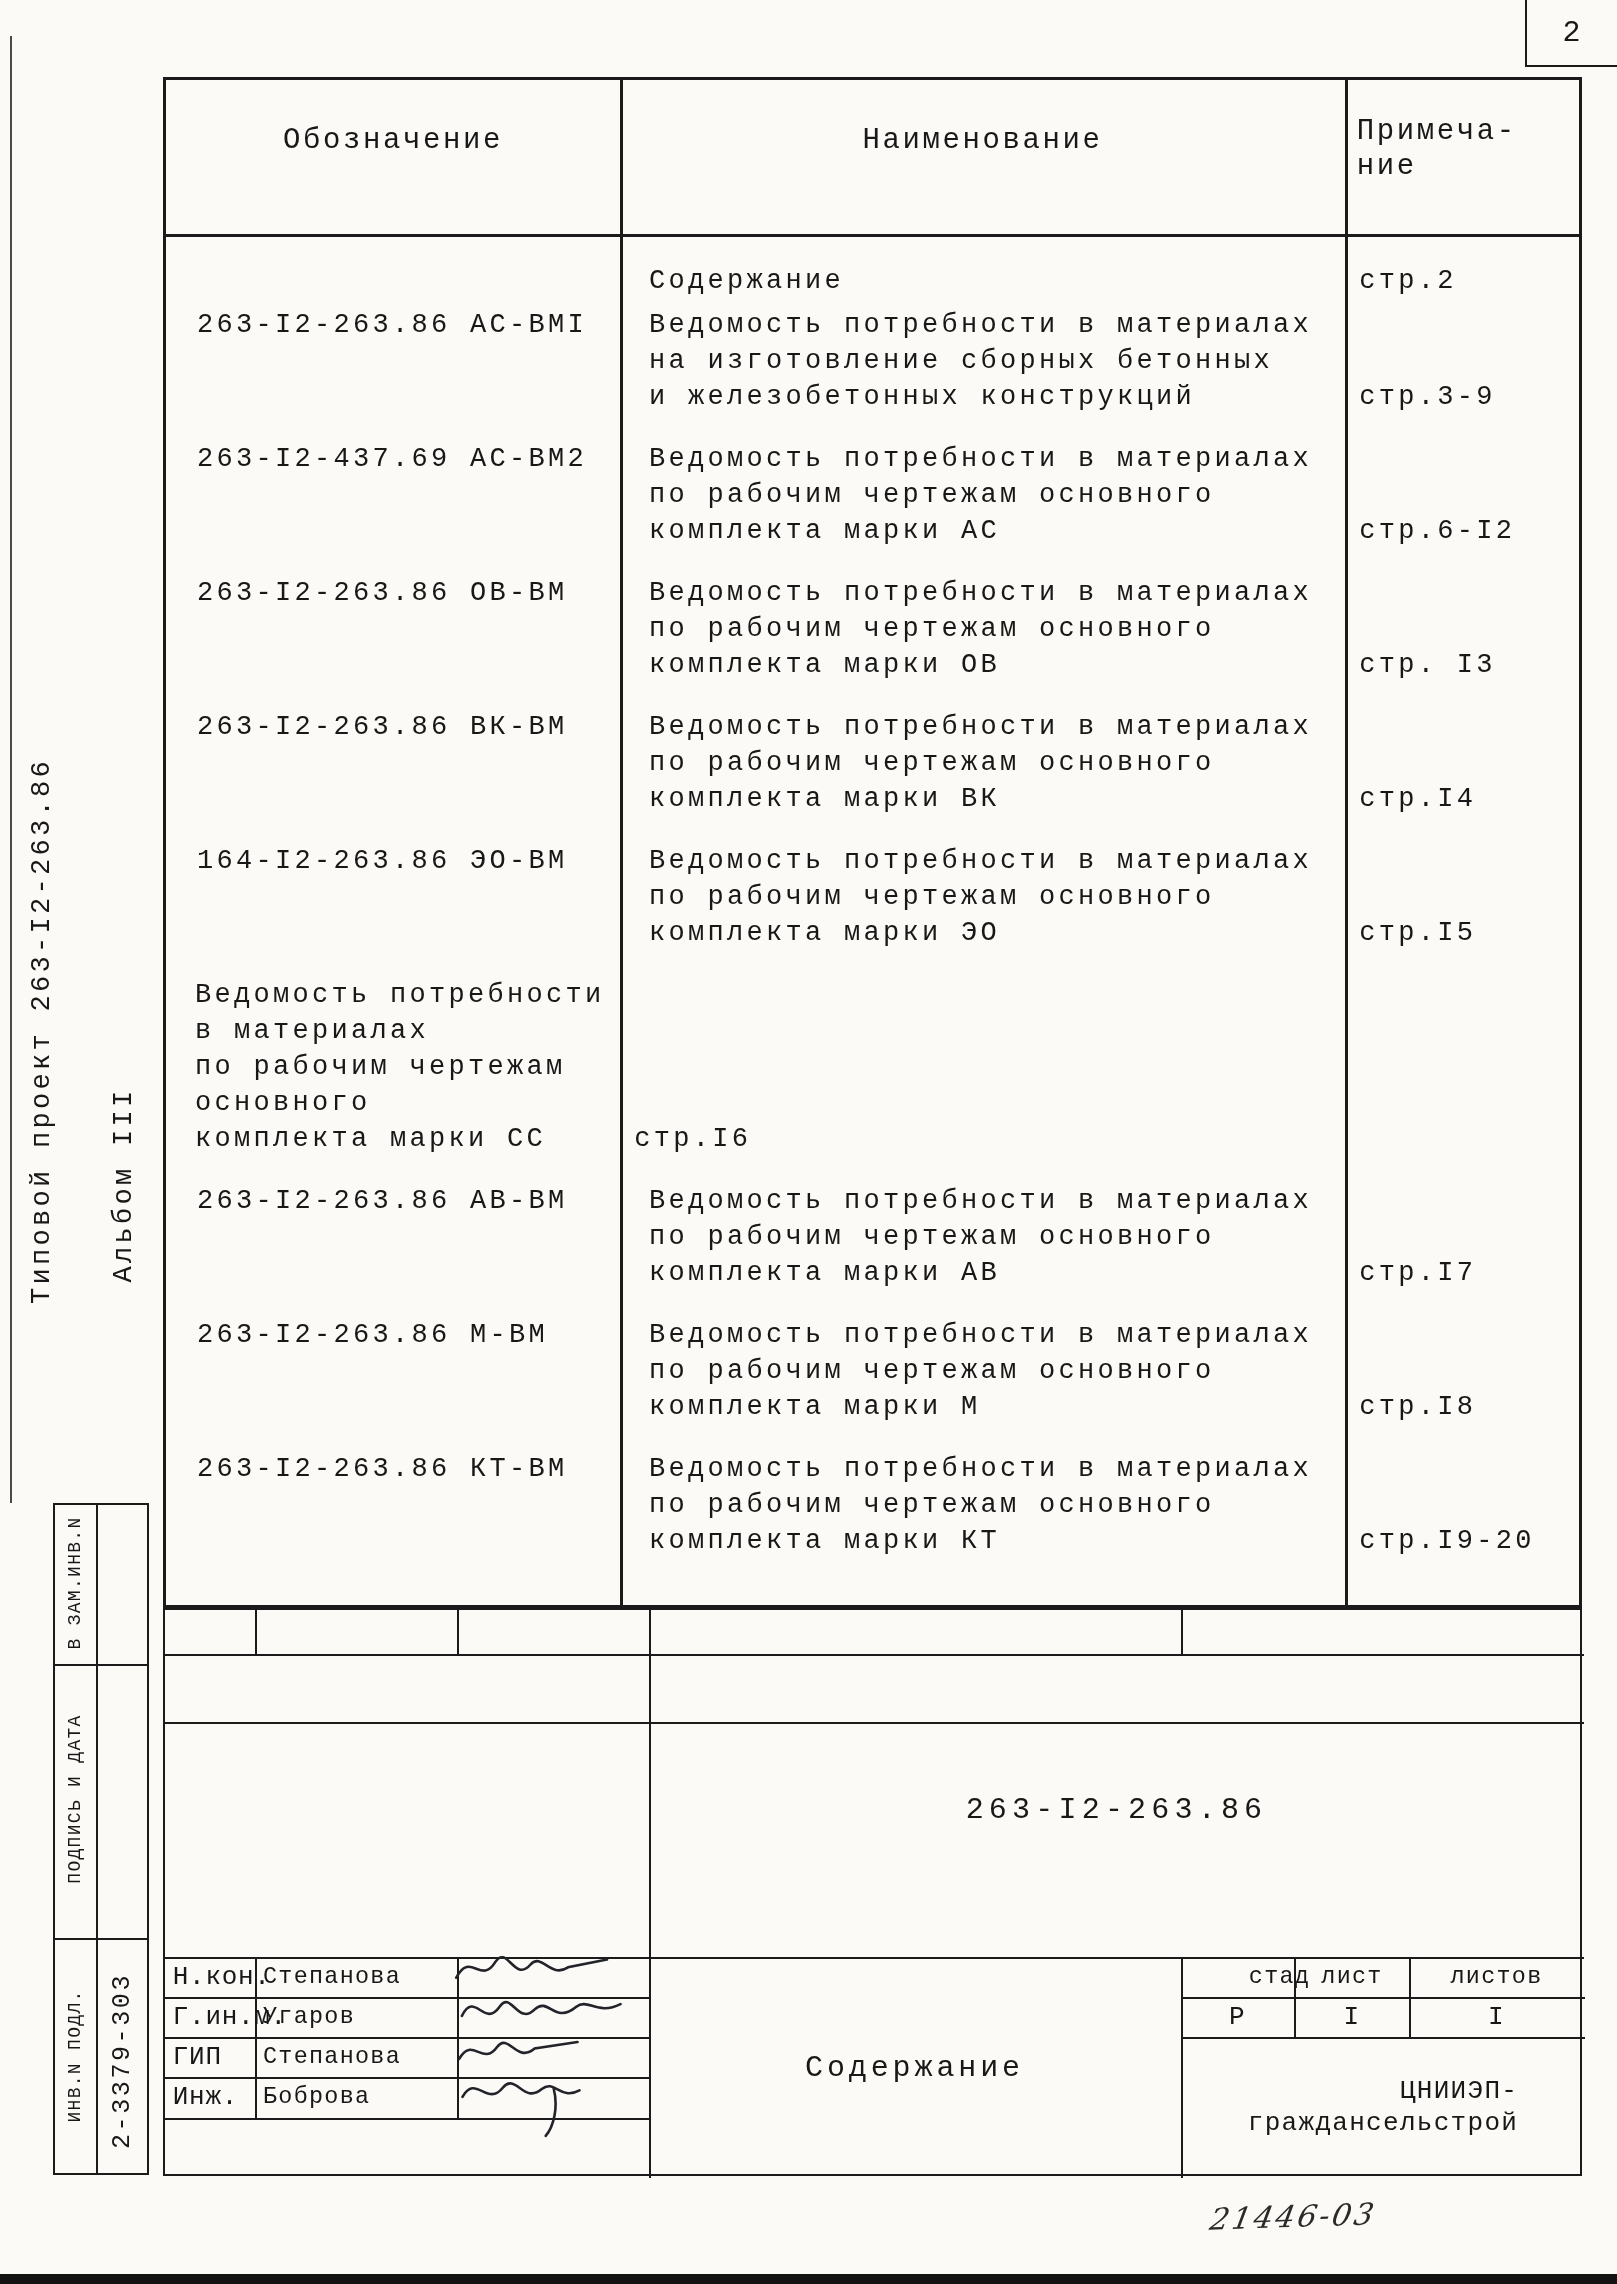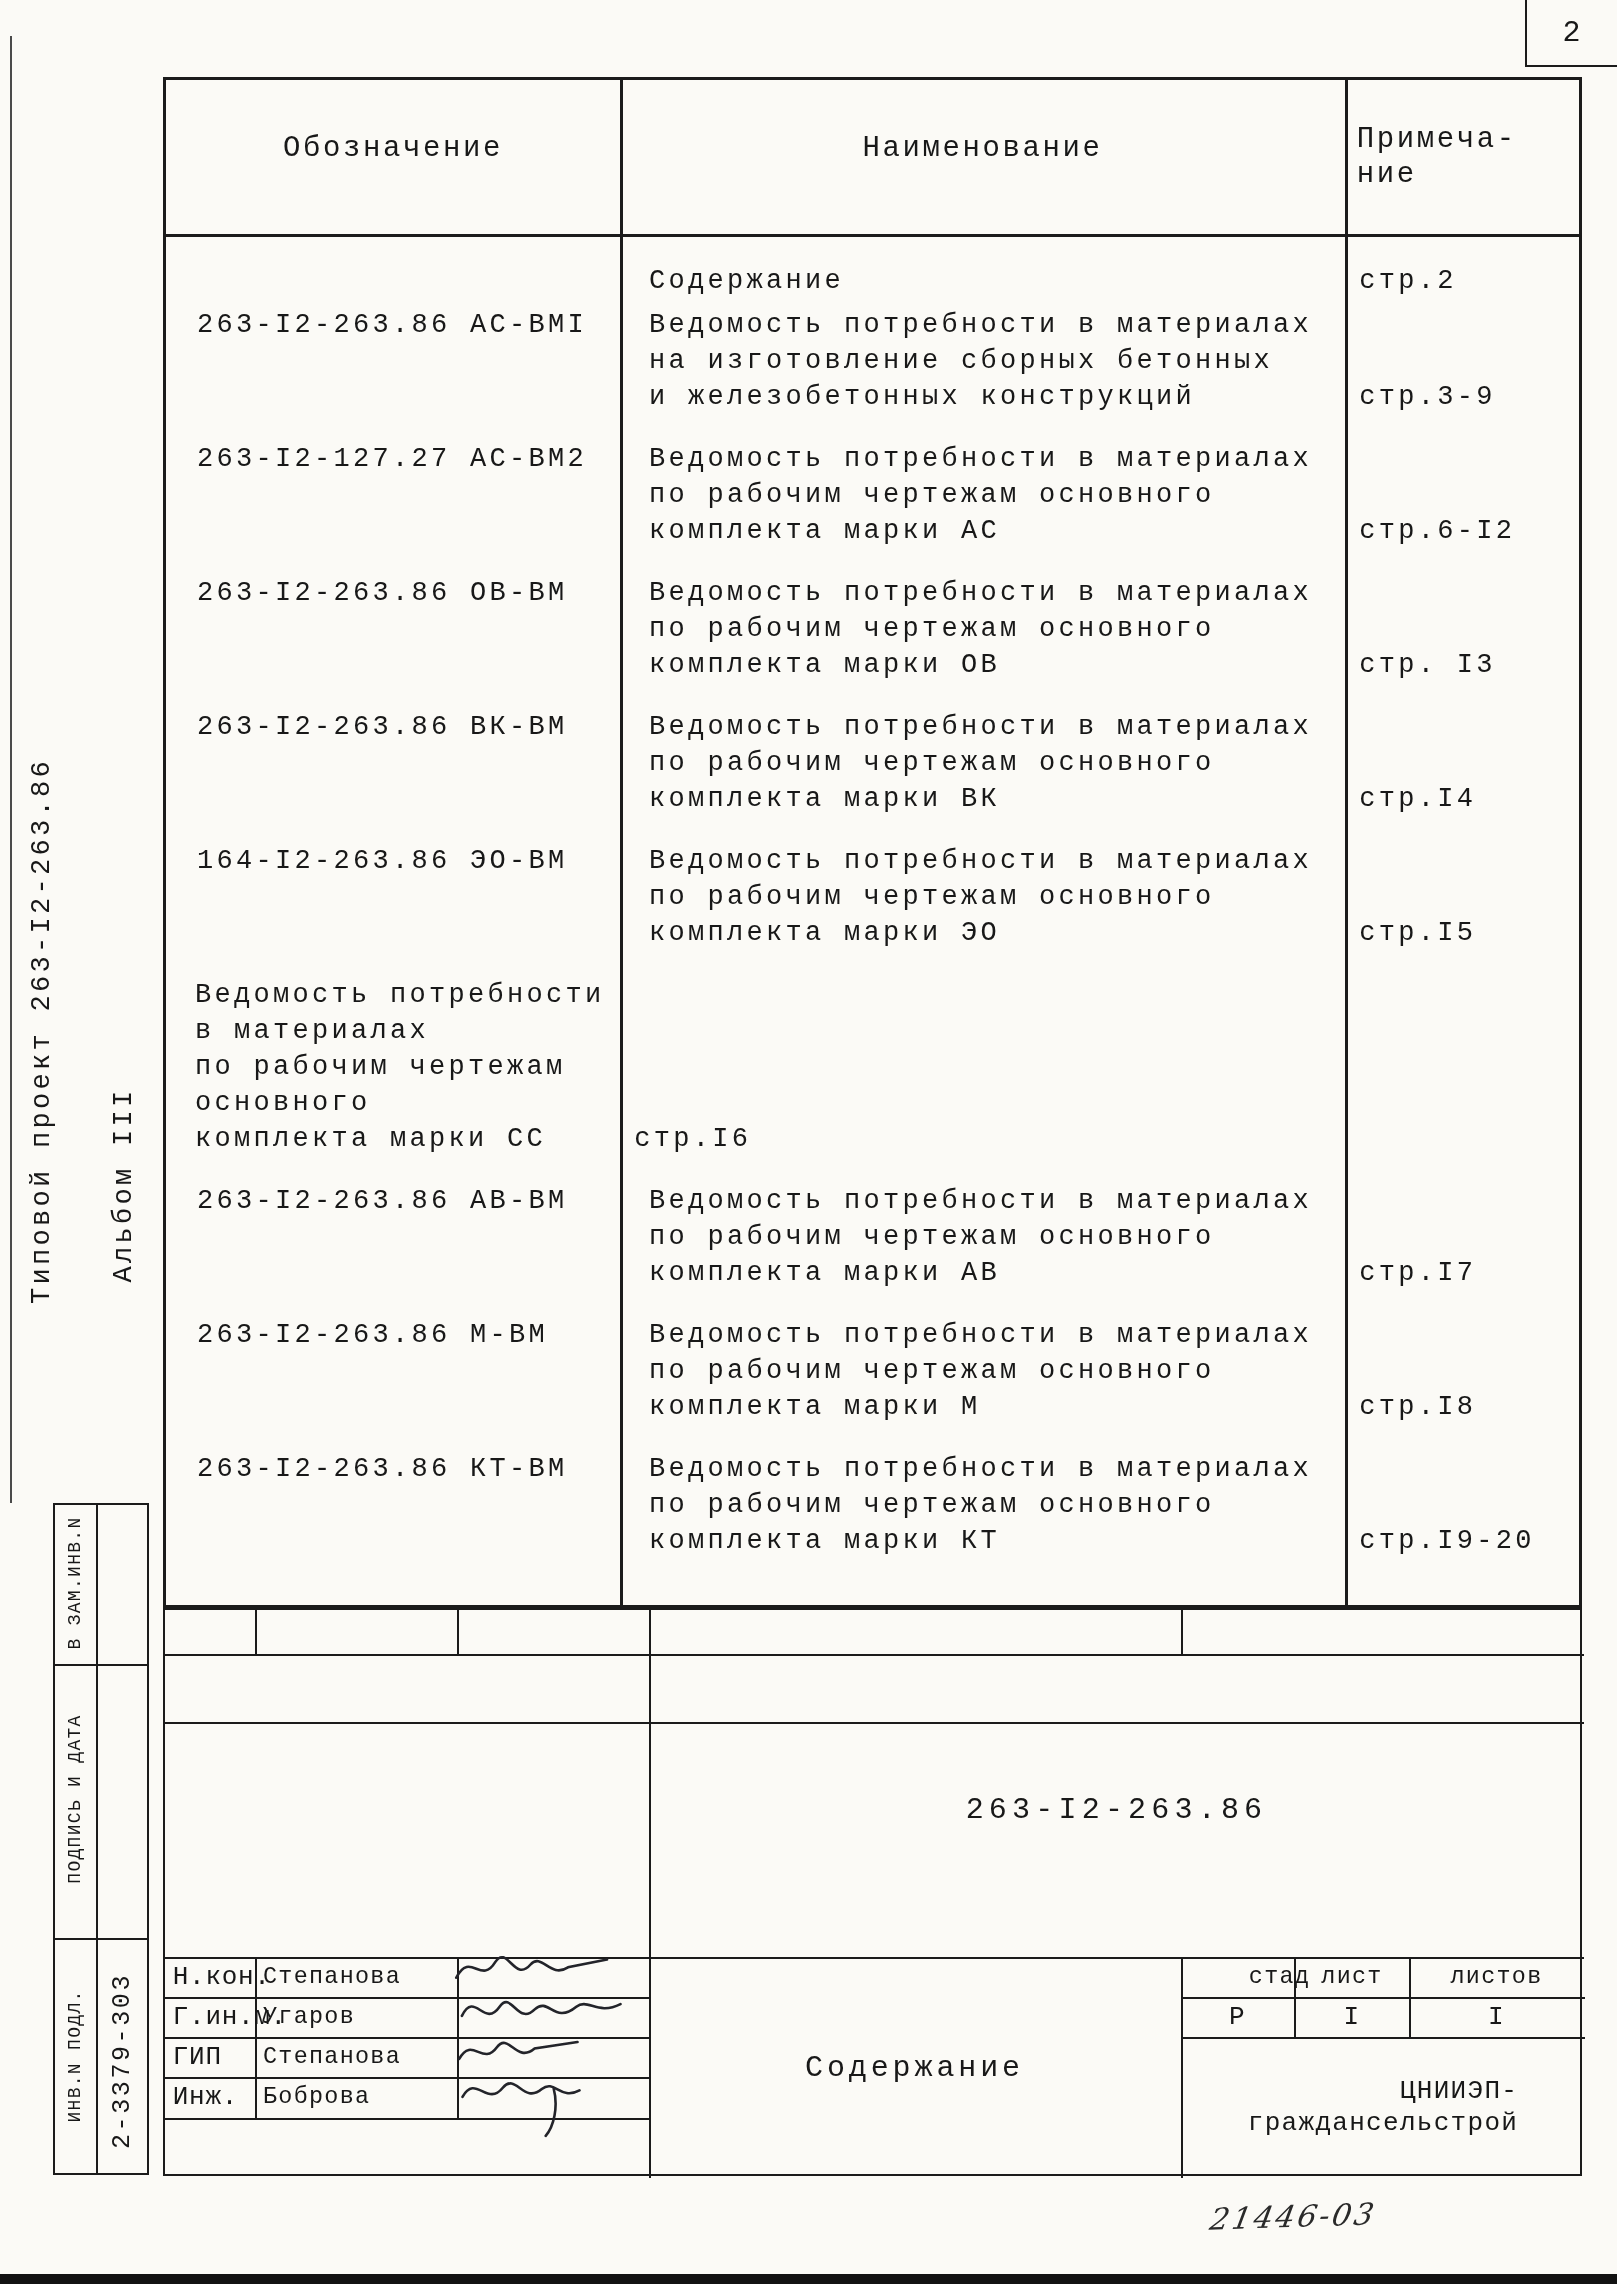--- a/index.html
+++ b/index.html
@@ -5,21 +5,21 @@
   html,body{margin:0;padding:0;}
   body{width:1618px;height:2284px;background:#e9e7e2;}
   #page{position:relative;width:1618px;height:2284px;background:#fbfaf6;overflow:hidden;color:#181818;}
   .tt{font-family:"Liberation Mono","DejaVu Sans Mono",monospace;color:#181818;}
   .hl,.vl{position:absolute;background:#1b1b1b;}
   
   #main-table{position:absolute;left:163px;top:77px;width:1419px;height:1531px;border:3.3px solid #1b1b1b;box-sizing:border-box;}
   #main-table .colline1{left:454px;top:0;width:2.6px;height:100%;}
   #main-table .colline2{left:1179px;top:0;width:2.6px;height:100%;}
   #main-table .headline{left:0;top:154px;width:100%;height:2.6px;}
-  .thead{position:absolute;left:0;top:8px;width:100%;height:121px;display:grid;grid-template-columns:454px 725px auto;}
+  .thead{position:absolute;left:0;top:0;width:100%;height:121px;display:grid;grid-template-columns:454px 725px auto;}
   .th{font-size:29px;letter-spacing:2.6px;}
   .th1,.th2{display:flex;align-items:center;justify-content:center;}
   .th3{padding-top:34px;padding-left:11.7px;white-space:pre-line;line-height:35px;}
   .tbody{position:absolute;left:0;top:157px;width:100%;padding-top:26px;}
   .trow{display:grid;grid-template-columns:454px 725px auto;margin-bottom:26px;}
   .trow.first{margin-bottom:7.8px;}
   .cell{font-size:27px;line-height:36px;letter-spacing:3.3px;}
   .c-desig{padding-left:31px;align-self:start;white-space:nowrap;}
   .c-name{padding-left:29px;white-space:pre-line;}
   .c-note{align-self:end;padding-left:14.3px;white-space:nowrap;}
@@ -99,21 +99,21 @@
         <div class="cell c-note tt">стр.2</div>
       </div>
       <div class="trow">
         <div class="cell c-desig tt">263-I2-263.86 АС-ВМI</div>
         <div class="cell c-name tt">Ведомость потребности в материалах
 на изготовление сборных  бетонных
 и железобетонных конструкций</div>
         <div class="cell c-note tt">стр.3-9</div>
       </div>
       <div class="trow">
-        <div class="cell c-desig tt">263-I2-127.27 АС-ВМ2</div>
+        <div class="cell c-desig tt">263-I2-437.69 АС-ВМ2</div>
         <div class="cell c-name tt">Ведомость потребности в материалах
 по рабочим чертежам основного
 комплекта марки АС</div>
         <div class="cell c-note tt">стр.6-I2</div>
       </div>
       <div class="trow">
         <div class="cell c-desig tt">263-I2-263.86 ОВ-ВМ</div>
         <div class="cell c-name tt">Ведомость потребности в материалах
 по рабочим чертежам основного
 комплекта марки ОВ</div>

